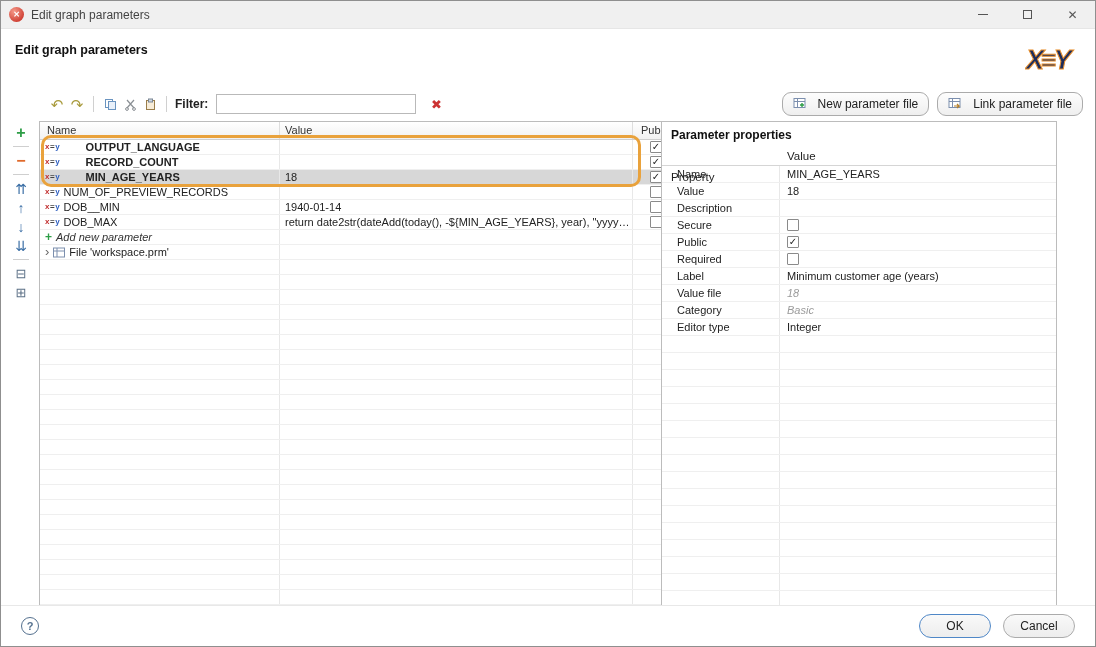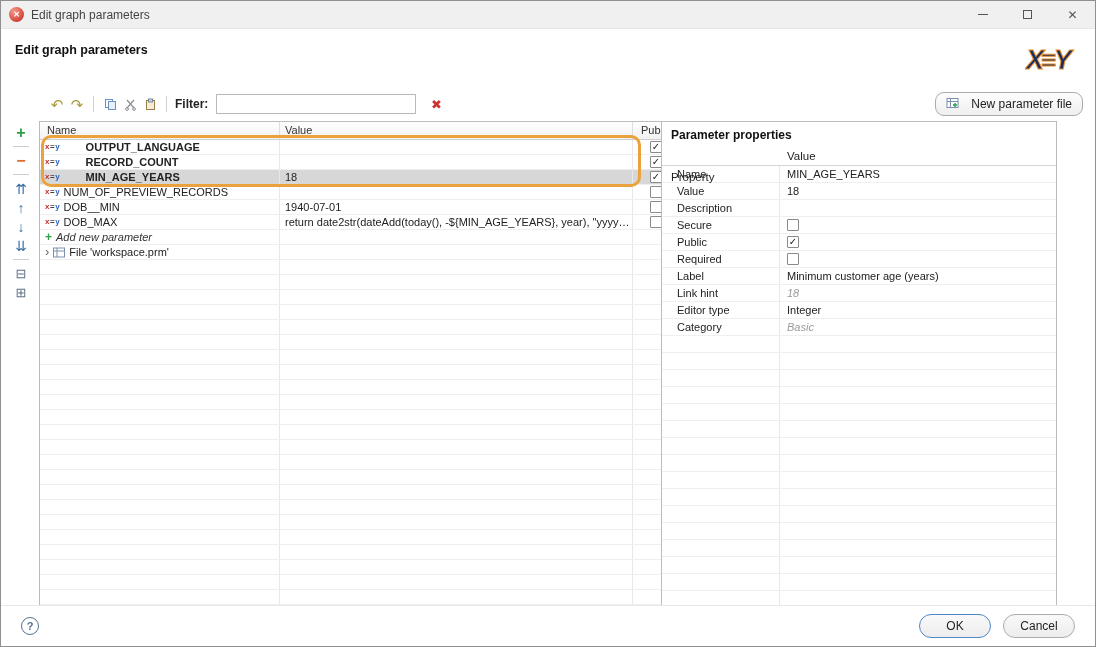--- a/index.html
+++ b/index.html
@@ -179,20 +179,31 @@
         <span class="btn-ico">
           <svg width="13" height="12">
               <rect x="1" y="1.5" width="11" height="9" fill="#fff" stroke="#7c8fae"></rect>
               <line x1="1" y1="4.5" x2="12" y2="4.5" stroke="#7c8fae"></line>
               <line x1="4.5" y1="1.5" x2="4.5" y2="10.5" stroke="#7c8fae"></line>
               <path d="M9 6 v4 M7 8 h4" stroke="#2e9e47" stroke-width="1.4"></path>
             </svg>
         </span>
         <span>New parameter file</span>
       </button>
+      <button class="btn">
+        <span class="btn-ico">
+          <svg width="13" height="12">
+              <rect x="1" y="1.5" width="11" height="9" fill="#fff" stroke="#7c8fae"></rect>
+              <line x1="1" y1="4.5" x2="12" y2="4.5" stroke="#7c8fae"></line>
+              <line x1="4.5" y1="1.5" x2="4.5" y2="10.5" stroke="#7c8fae"></line>
+              <path d="M6 9 l5 0 -2 -2 m2 2 -2 2" stroke="#b5802a" stroke-width="1.2" fill="none"></path>
+            </svg>
+        </span>
+        <span>Link parameter file</span>
+      </button>
     </div>
   </div>
 
   <div class="main">
 
     <div class="side-strip">
       <span class="ss-icon add">+</span>
       <div class="hsep"></div>
       <span class="ss-icon rem">−</span>
       <div class="hsep"></div>
@@ -270,21 +281,21 @@
           </div>
           <div class="prow">
             <div class="cell c-name">
               <span class="xy-icon">
                 <span class="xr">x</span>
                 <span class="xe">=</span>
                 <span class="xb">y</span>
               </span>
               <span class="nm">DOB__MIN</span>
             </div>
-            <div class="cell c-value">1940-07-01</div>
+            <div class="cell c-value">1940-01-14</div>
             <div class="cell c-public">
               <span class="cb"></span>
             </div>
           </div>
           <div class="prow">
             <div class="cell c-name">
               <span class="xy-icon">
                 <span class="xr">x</span>
                 <span class="xe">=</span>
                 <span class="xb">y</span>
@@ -477,30 +488,30 @@
             <div class="v-prop">Required</div>
             <div class="v-val">
               <span class="cb"></span>
             </div>
           </div>
           <div class="vrow">
             <div class="v-prop">Label</div>
             <div class="v-val">Minimum customer age (years)</div>
           </div>
           <div class="vrow">
-            <div class="v-prop">Link hint</div>
+            <div class="v-prop">Value file</div>
             <div class="v-val hint">18</div>
+          </div>
+          <div class="vrow">
+            <div class="v-prop">Category</div>
+            <div class="v-val hint">Basic</div>
           </div>
           <div class="vrow">
             <div class="v-prop">Editor type</div>
             <div class="v-val">Integer</div>
-          </div>
-          <div class="vrow">
-            <div class="v-prop">Category</div>
-            <div class="v-val hint">Basic</div>
           </div>
           <div class="vrow filler">
             <div class="v-prop"></div>
             <div class="v-val"></div>
           </div>
           <div class="vrow filler">
             <div class="v-prop"></div>
             <div class="v-val"></div>
           </div>
           <div class="vrow filler">

